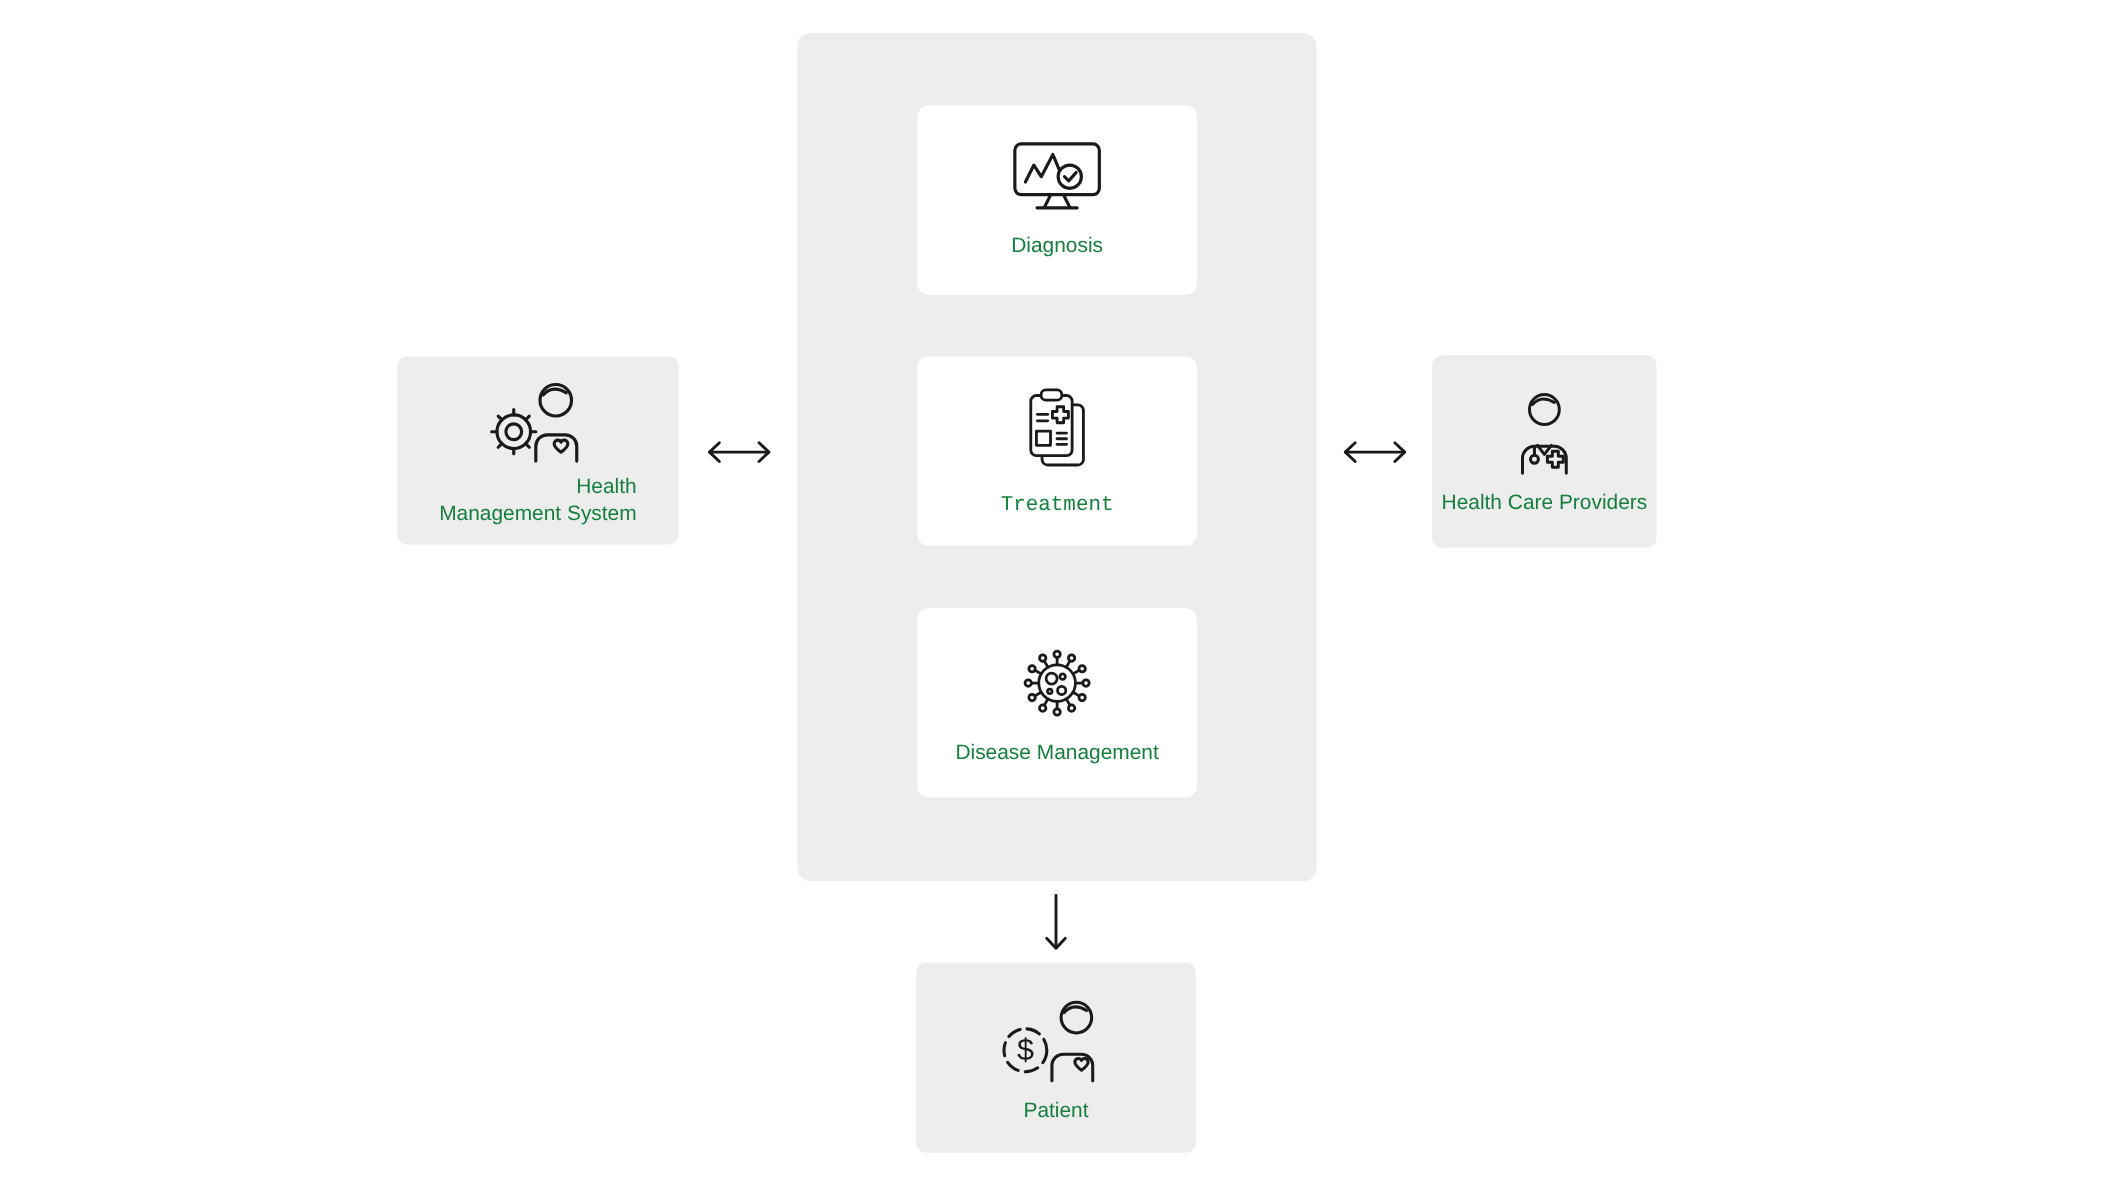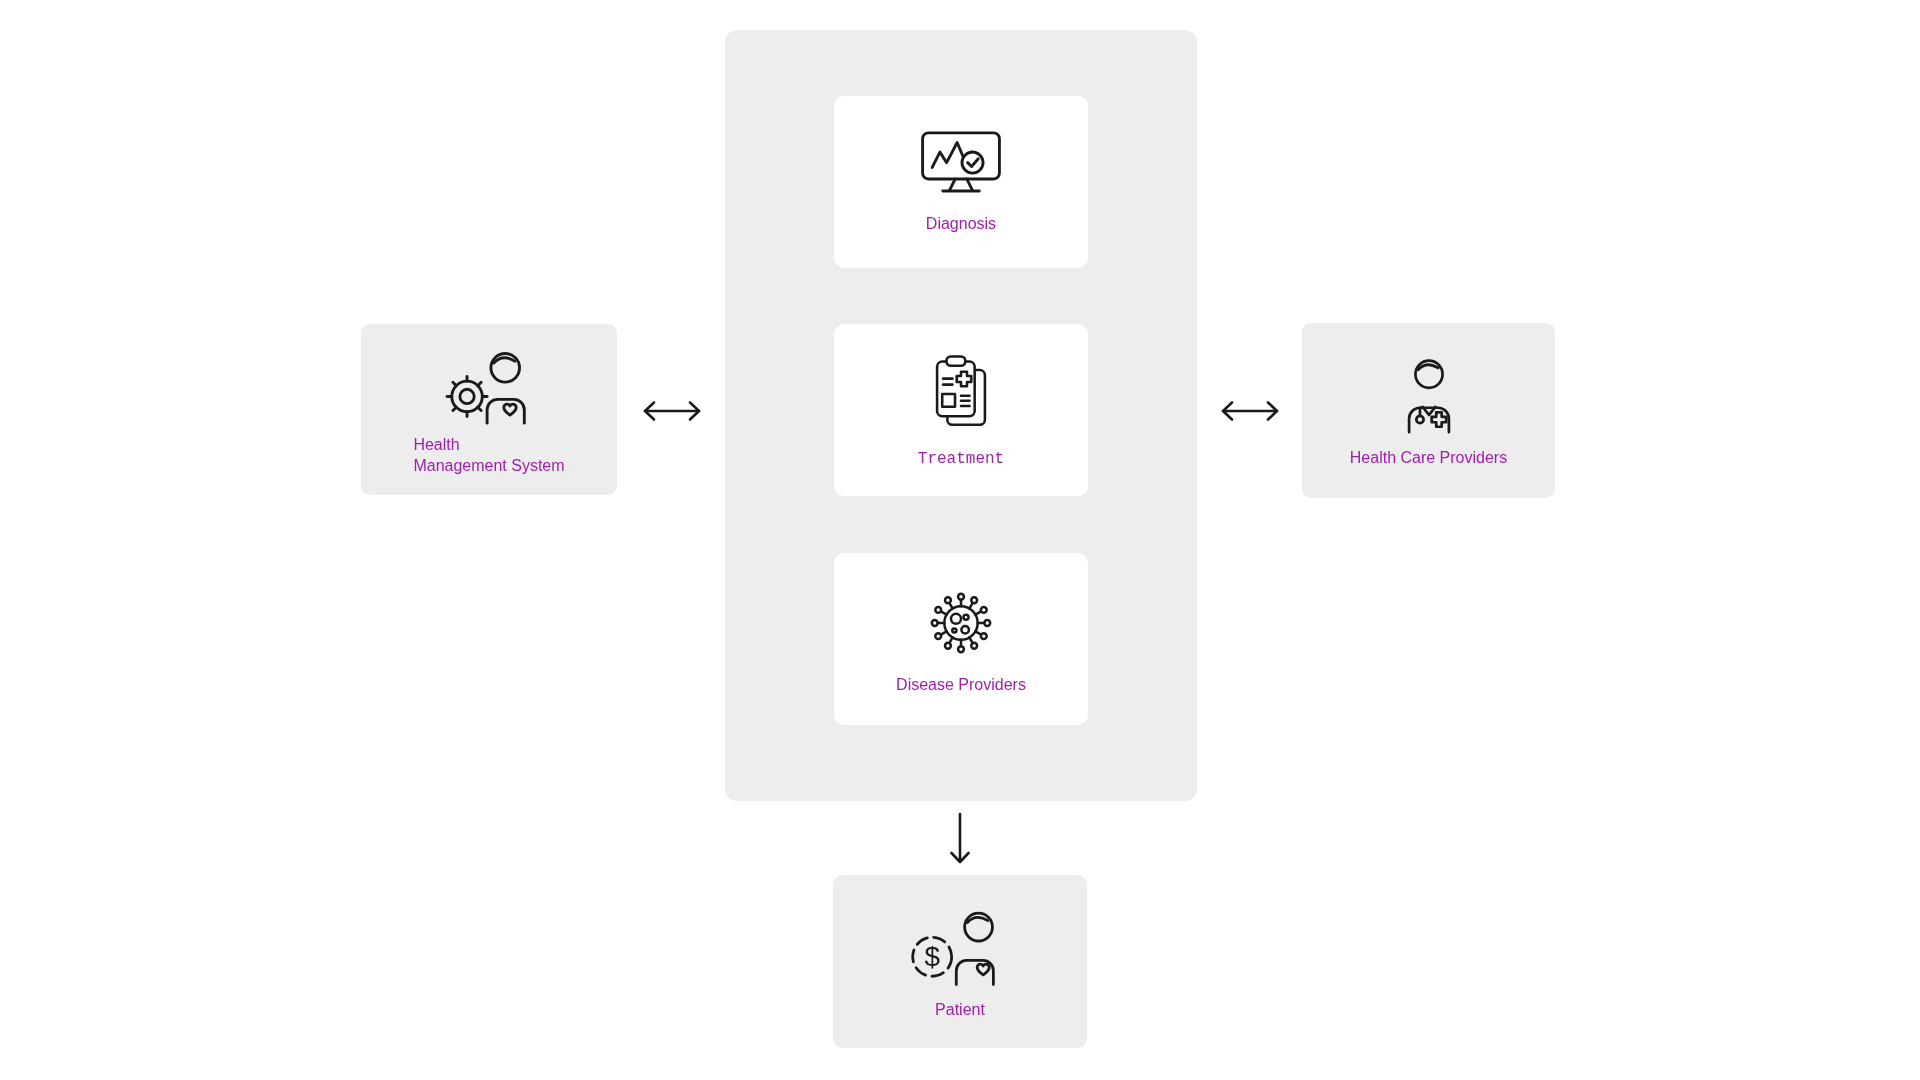--- a/index.html
+++ b/index.html
@@ -35,24 +35,24 @@
     width: 254px; height: 172px;
     background: #ffffff;
     border-radius: 10px;
     display: flex;
     flex-direction: column;
     align-items: center;
     justify-content: center;
     gap: 12px;
   }
   .label {
-    font-size: 16px;
+    font-size: 19px;
     line-height: 1.3;
-    text-align: left;
-    color: #a21caf;
+    text-align: right;
+    color: #15803d;
     white-space: nowrap;
   }
   .label .ln { display: block; }
   .arrow { position: absolute; }
   svg.icon, svg.arrow-svg { display: block; }
   svg * { vector-effect: none; }
 </style>
 </head>
 <body>
 
@@ -143,32 +143,32 @@
           <circle cx="48" cy="79.5" r="3.5"></circle>
         <line x1="58" y1="65.3" x2="62" y2="72.2"></line>
           <circle cx="63.8" cy="75.3" r="3.5"></circle>
         <line x1="65.3" y1="58" x2="72.2" y2="62"></line>
           <circle cx="75.3" cy="63.8" r="3.5"></circle>
         <circle cx="42" cy="43" r="6"></circle>
         <circle cx="54" cy="41" r="3"></circle>
         <circle cx="53" cy="56" r="4.5"></circle>
         <circle cx="40" cy="57" r="2.5"></circle>
       </svg>
-      <div class="label">Disease Providers</div>
+      <div class="label">Disease Management</div>
     </div>
 
   </div>
 
   <svg class="arrow arrow-svg" style="left:1219px; top:397px;" width="62" height="28" viewBox="0 0 62 28" fill="none" stroke="#1a1a1a" stroke-width="2.6" stroke-linecap="round" stroke-linejoin="round">
     <line x1="4" y1="14" x2="58" y2="14"></line>
     <polyline points="13,5.5 4,14 13,22.5"></polyline>
     <polyline points="49,5.5 58,14 49,22.5"></polyline>
   </svg>
 
-  <div class="gray-box" style="left:1302px; top:323px; width:253px; height:175px;">
+  <div class="gray-box" style="left:1302px; top:323px; width:204px; height:175px;">
     <svg class="icon" width="76" height="88" viewBox="6 0 84 96" fill="none" stroke="#1a1a1a" stroke-width="3" stroke-linecap="round" stroke-linejoin="round">
       <path d="M26 88 V73 a12 12 0 0 1 12 -12 h20 a12 12 0 0 1 12 12 v15" fill="#ededed"></path>
       <circle cx="48" cy="24" r="15" fill="#ededed"></circle>
       <path d="M36 19 Q45 9 58 17"></path>
       <polyline points="41,60 48,69 55,60"></polyline>
       <line x1="38" y1="61" x2="38" y2="70"></line>
       <circle cx="38" cy="74" r="4"></circle>
       <path d="M56 66 h6 v5 h5 v6 h-5 v5 h-6 v-5 h-5 v-6 h5 Z" fill="#ededed"></path>
     </svg>
     <div class="label">Health Care Providers</div>

